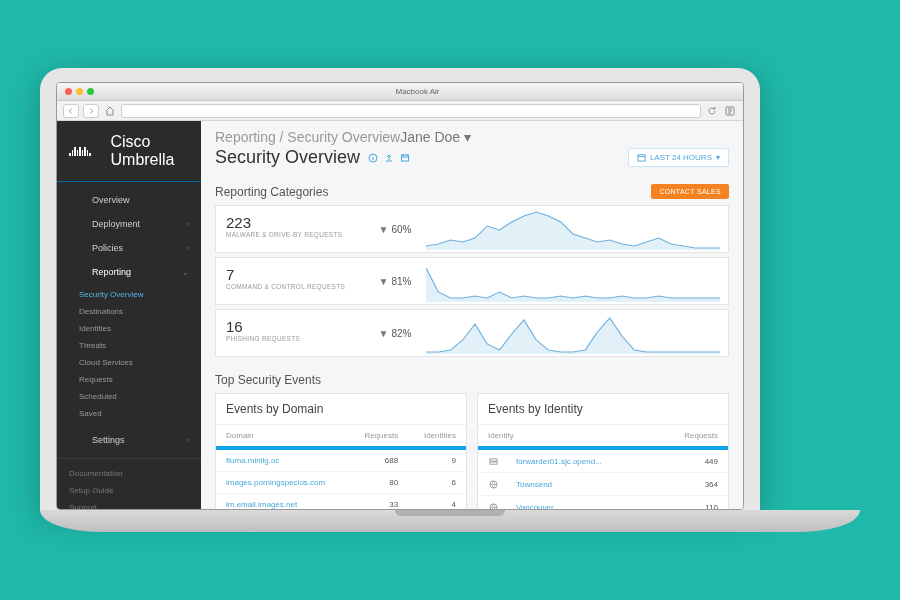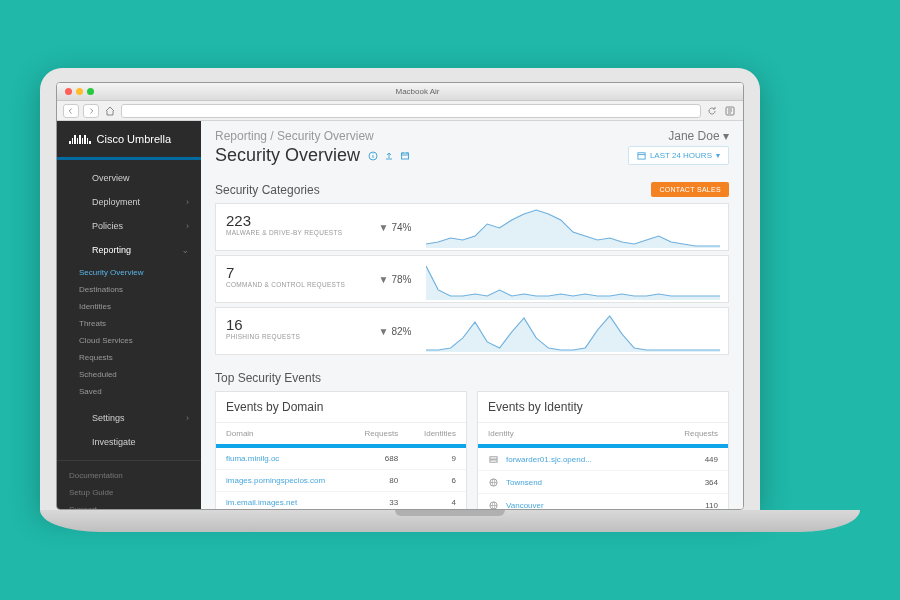--- a/index.html
+++ b/index.html
@@ -57,36 +57,36 @@
 }
 .nav-btn{width:16px;height:14px;border:1px solid #ccc;border-radius:3px;background:#fff;display:flex;align-items:center;justify-content:center}
 .nav-btn svg{width:6px;height:6px}
 .url-field{flex:1;height:14px;background:#fff;border:1px solid #ccc;border-radius:3px}
 .url-ico{width:14px;height:14px;display:flex;align-items:center;justify-content:center;color:#888}
 .app{display:flex;height:390px}
 .sidebar{
   width:144px;background:#2b2b2b;color:#bbb;font-size:9px;
   display:flex;flex-direction:column;
 }
-.brand{padding:12px 12px;color:#fff;font-size:11px;display:flex;align-items:center;gap:6px;border-bottom:3px solid #0369a1}
+.brand{padding:12px 12px;color:#fff;font-size:16px;display:flex;align-items:center;gap:20px;border-bottom:1px solid #0369a1}
 .cisco-bars{display:flex;align-items:flex-end;gap:1px;height:10px}
 .cisco-bars span{width:1.5px;background:#fff;display:block}
 .nav{padding:6px 0;flex:1}
 .nav-item{
   padding:7px 12px;display:flex;justify-content:space-between;align-items:center;cursor:pointer;color:#d0d0d0;margin-left:23px;
 }
 .nav-item.active{color:#fff}
 .nav-item .chev{color:#777}
 .subnav{padding:2px 0 6px 0}
 .subnav-item{padding:4px 12px 4px 22px;font-size:8px;color:#999;cursor:pointer}
 .subnav-item.active{color:#59b4e8}
 .nav-divider{border-top:1px solid #3c3c3c;margin:6px 0}
 .footer-link{padding:4px 12px;font-size:8px;color:#777;cursor:pointer}
 .main{flex:1;background:#f5f6f7;overflow-y:auto}
-.crumbs{padding:8px 14px 0 14px;display:flex;justify-content:space-between;font-size:12px;color:#999}
+.crumbs{padding:8px 14px 0 14px;display:flex;font-size:14px;color:#999}
 .user{color:#777}
 .page-head{padding:2px 14px 10px 14px;display:flex;align-items:center;justify-content:space-between}
 .page-title{font-size:18px;font-weight:300;color:#333;display:flex;align-items:center;gap:8px}
 .title-icons{display:flex;gap:6px;color:#4aa7db}
 .title-icons span{display:flex}
 .time-btn{
   font-size:8px;color:#4aa7db;border:1px solid #cfe4f1;background:#fff;
   padding:4px 8px;border-radius:2px;display:flex;align-items:center;gap:4px;
 }
 .section{margin:0 14px 10px 14px}
@@ -107,21 +107,21 @@
 .spark path.fill{fill:#d6e9f5;opacity:.7}
 .spark path.line{fill:none;stroke:#6fb1de;stroke-width:1}
 .two-col{display:flex;gap:10px}
 .panel{flex:1;background:#fff;border:1px solid #e3e3e3}
 .panel-title{font-size:12px;color:#444;padding:8px 10px;border-bottom:1px solid #eee;font-weight:500}
 .tbl{width:100%;font-size:8px;border-collapse:collapse}
 .tbl th{color:#999;font-weight:400;text-align:left;padding:6px 10px;border-bottom:4px solid #0ea5e9}
 .tbl th.r,.tbl td.r{text-align:right}
 .tbl td{padding:6px 10px;border-bottom:1px solid #f4f4f4;color:#555}
 .tbl td.link{color:#4aa7db;cursor:pointer}
-.id-cell{display:flex;align-items:center;gap:8px}
+.id-cell{display:flex;align-items:center;gap:18px}
 .id-ico{width:10px;height:10px;display:flex;align-items:center;justify-content:center;color:#999}
 </style>
 </head>
 <body>
 
 <div>
 <div class="laptop">
   <div class="screen">
     <div class="mac-bar">
       <div class="mac-dots">
@@ -199,23 +199,20 @@
             <div class="subnav-item">Identities</div>
             <div class="subnav-item">Threats</div>
             <div class="subnav-item">Cloud Services</div>
             <div class="subnav-item">Requests</div>
             <div class="subnav-item">Scheduled</div>
             <div class="subnav-item">Saved</div>
           </div>
           <div class="nav-item">
             <span>Settings</span>
             <span class="chev">›</span>
-          </div>
-          <div class="nav-item">
-            <span>Investigate</span>
           </div>
           <div class="nav-divider"></div>
           <div class="footer-link">Documentation</div>
           <div class="footer-link">Setup Guide</div>
           <div class="footer-link">Support</div>
 
         </div>
       </div>
 
       <div class="main">
@@ -251,49 +248,49 @@
                   <rect x="1" y="2" width="8" height="7" fill="none" stroke="#4aa7db"></rect>
                   <path d="M1 4h8" stroke="#4aa7db"></path>
                 </svg>
             <span>LAST 24 HOURS</span>
             <span>▾</span>
           </div>
         </div>
 
         <div class="section">
           <div class="sec-head">
-            <div class="sec-title">Security Categories</div>
+            <div class="sec-title">Reporting Categories</div>
             <div class="cta">CONTACT SALES</div>
           </div>
 
           <div class="cat-card">
             <div class="cat-left">
               <div class="cat-num">223</div>
               <div class="cat-label">MALWARE &amp; DRIVE-BY REQUESTS</div>
             </div>
             <div class="cat-trend">
                   <span class="arr">▼</span>
-                  <span>74%</span>
+                  <span>60%</span>
                 </div>
             <div class="cat-chart">
               <svg class="spark" viewBox="0 0 240 40" preserveAspectRatio="none">
                 <path class="fill" d="M0 36 L10 34 20 30 30 32 40 28 50 16 60 20 70 12 80 6 90 2 100 6 110 12 120 24 130 28 140 32 150 30 160 34 170 36 180 32 190 28 200 34 210 36 220 38 230 38 240 38 L240 40 0 40 Z"></path>
                 <path class="line" d="M0 36 L10 34 20 30 30 32 40 28 50 16 60 20 70 12 80 6 90 2 100 6 110 12 120 24 130 28 140 32 150 30 160 34 170 36 180 32 190 28 200 34 210 36 220 38 230 38 240 38"></path>
               </svg>
             </div>
           </div>
 
           <div class="cat-card">
             <div class="cat-left">
               <div class="cat-num">7</div>
               <div class="cat-label">COMMAND &amp; CONTROL REQUESTS</div>
             </div>
             <div class="cat-trend">
                   <span class="arr">▼</span>
-                  <span>78%</span>
+                  <span>81%</span>
                 </div>
             <div class="cat-chart">
               <svg class="spark" viewBox="0 0 240 40" preserveAspectRatio="none">
                 <path class="fill" d="M0 6 L10 30 20 36 30 36 40 34 50 36 60 30 70 36 80 34 90 36 100 36 110 34 120 36 130 34 140 36 150 36 160 34 170 36 180 36 190 34 200 36 210 36 220 36 230 36 240 36 L240 40 0 40 Z"></path>
                 <path class="line" d="M0 6 L10 30 20 36 30 36 40 34 50 36 60 30 70 36 80 34 90 36 100 36 110 34 120 36 130 34 140 36 150 36 160 34 170 36 180 36 190 34 200 36 210 36 220 36 230 36 240 36"></path>
               </svg>
             </div>
           </div>
 
           <div class="cat-card">

